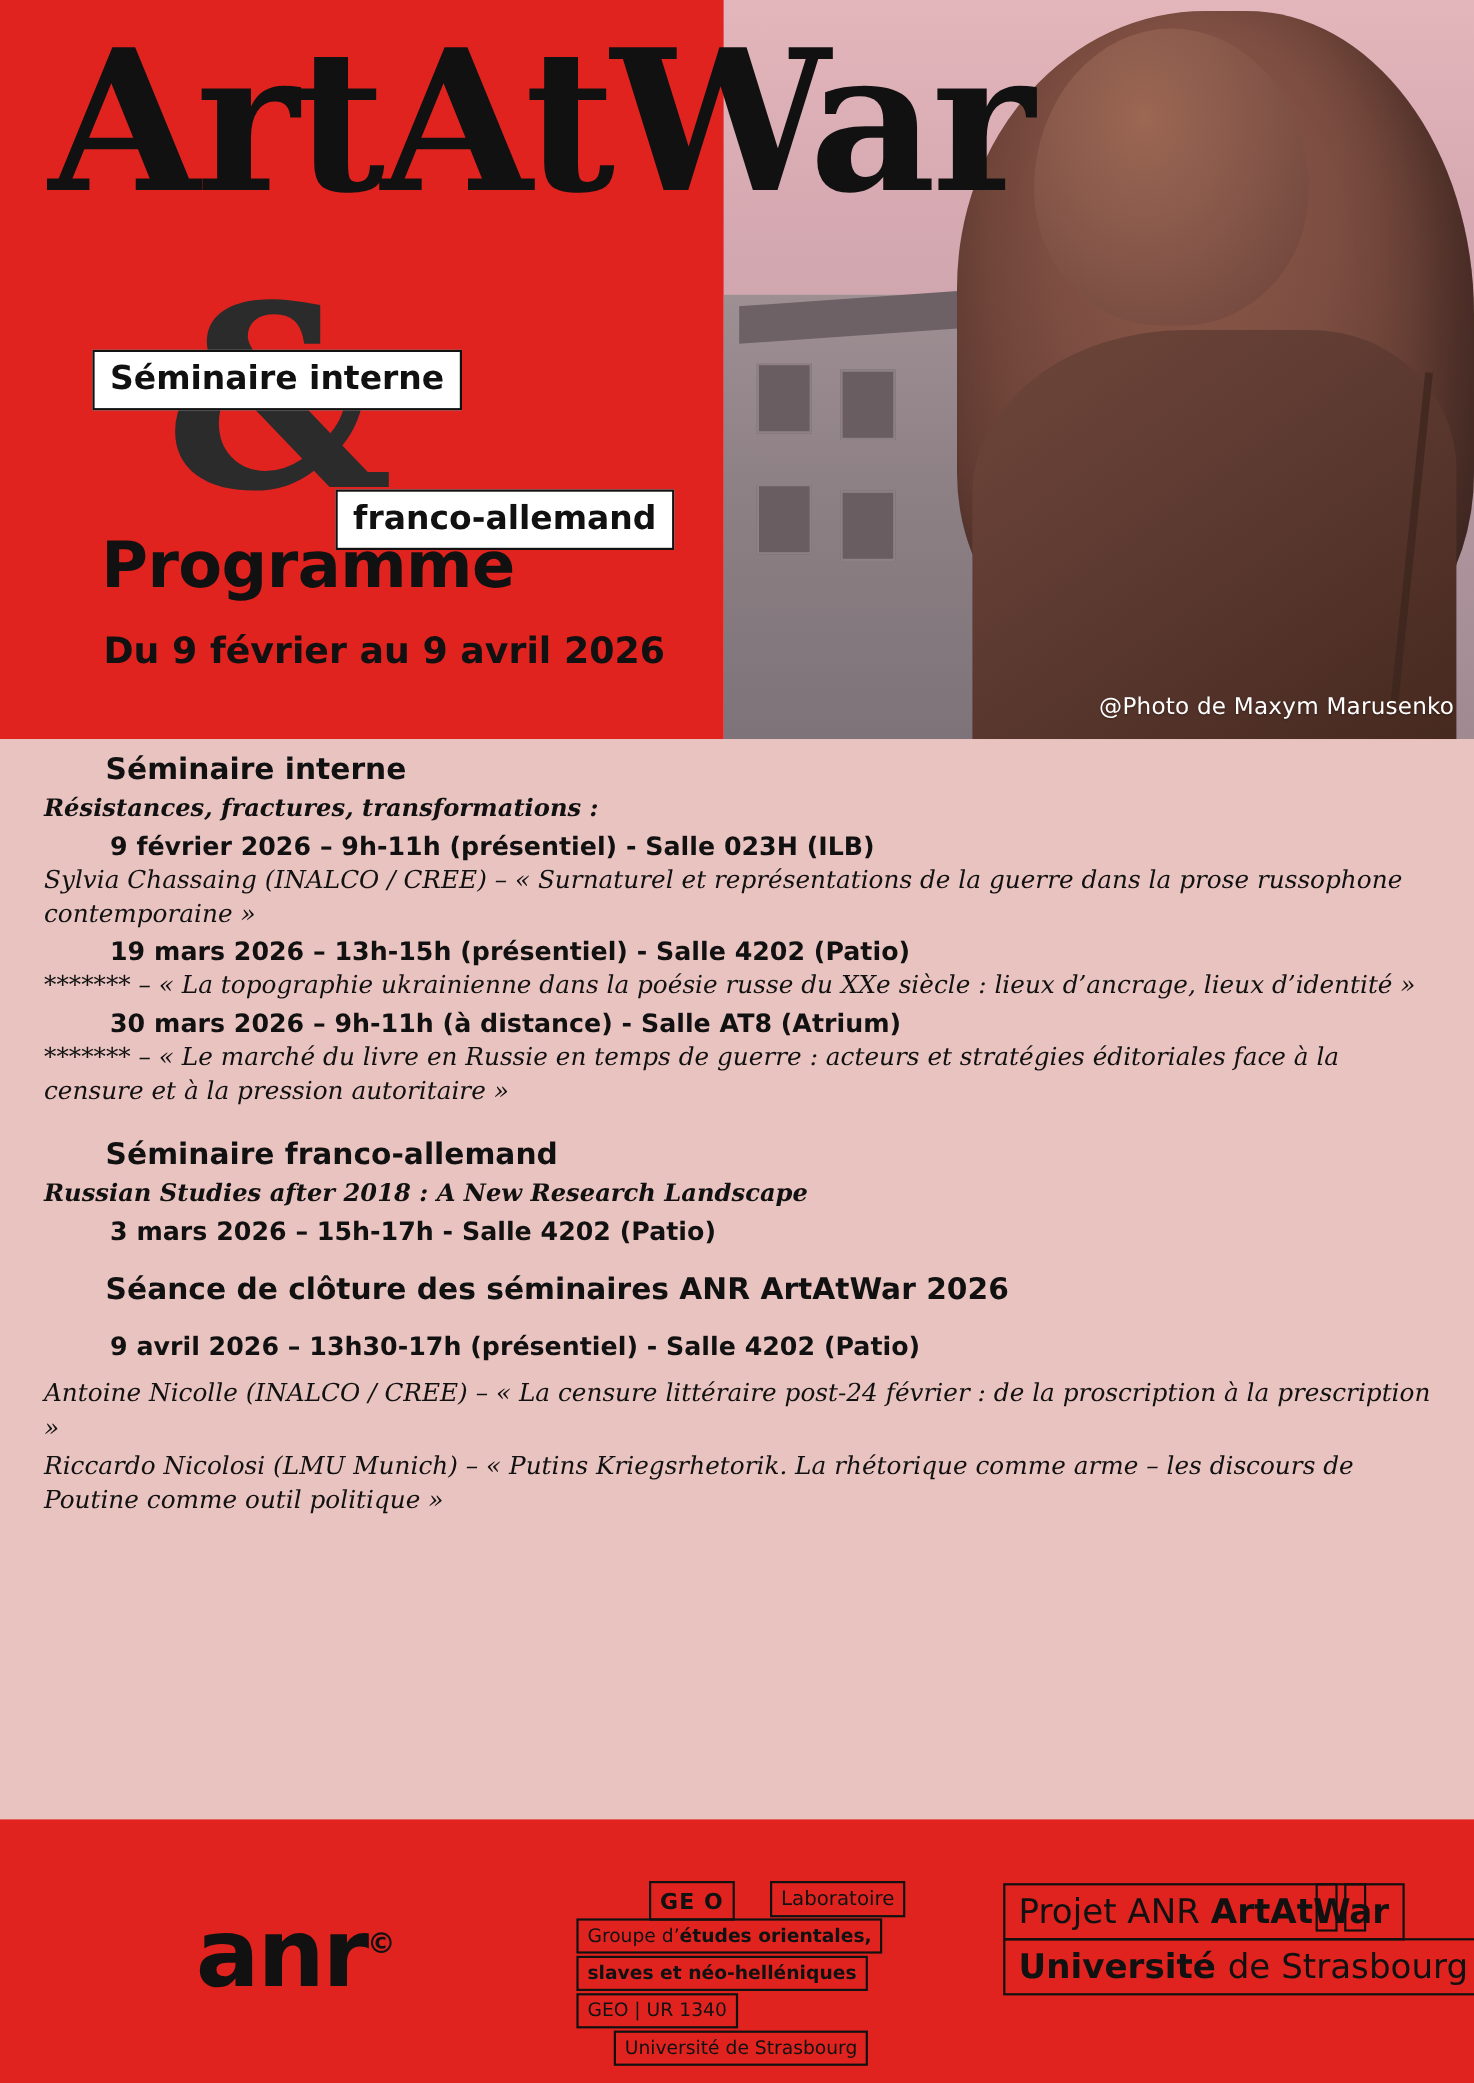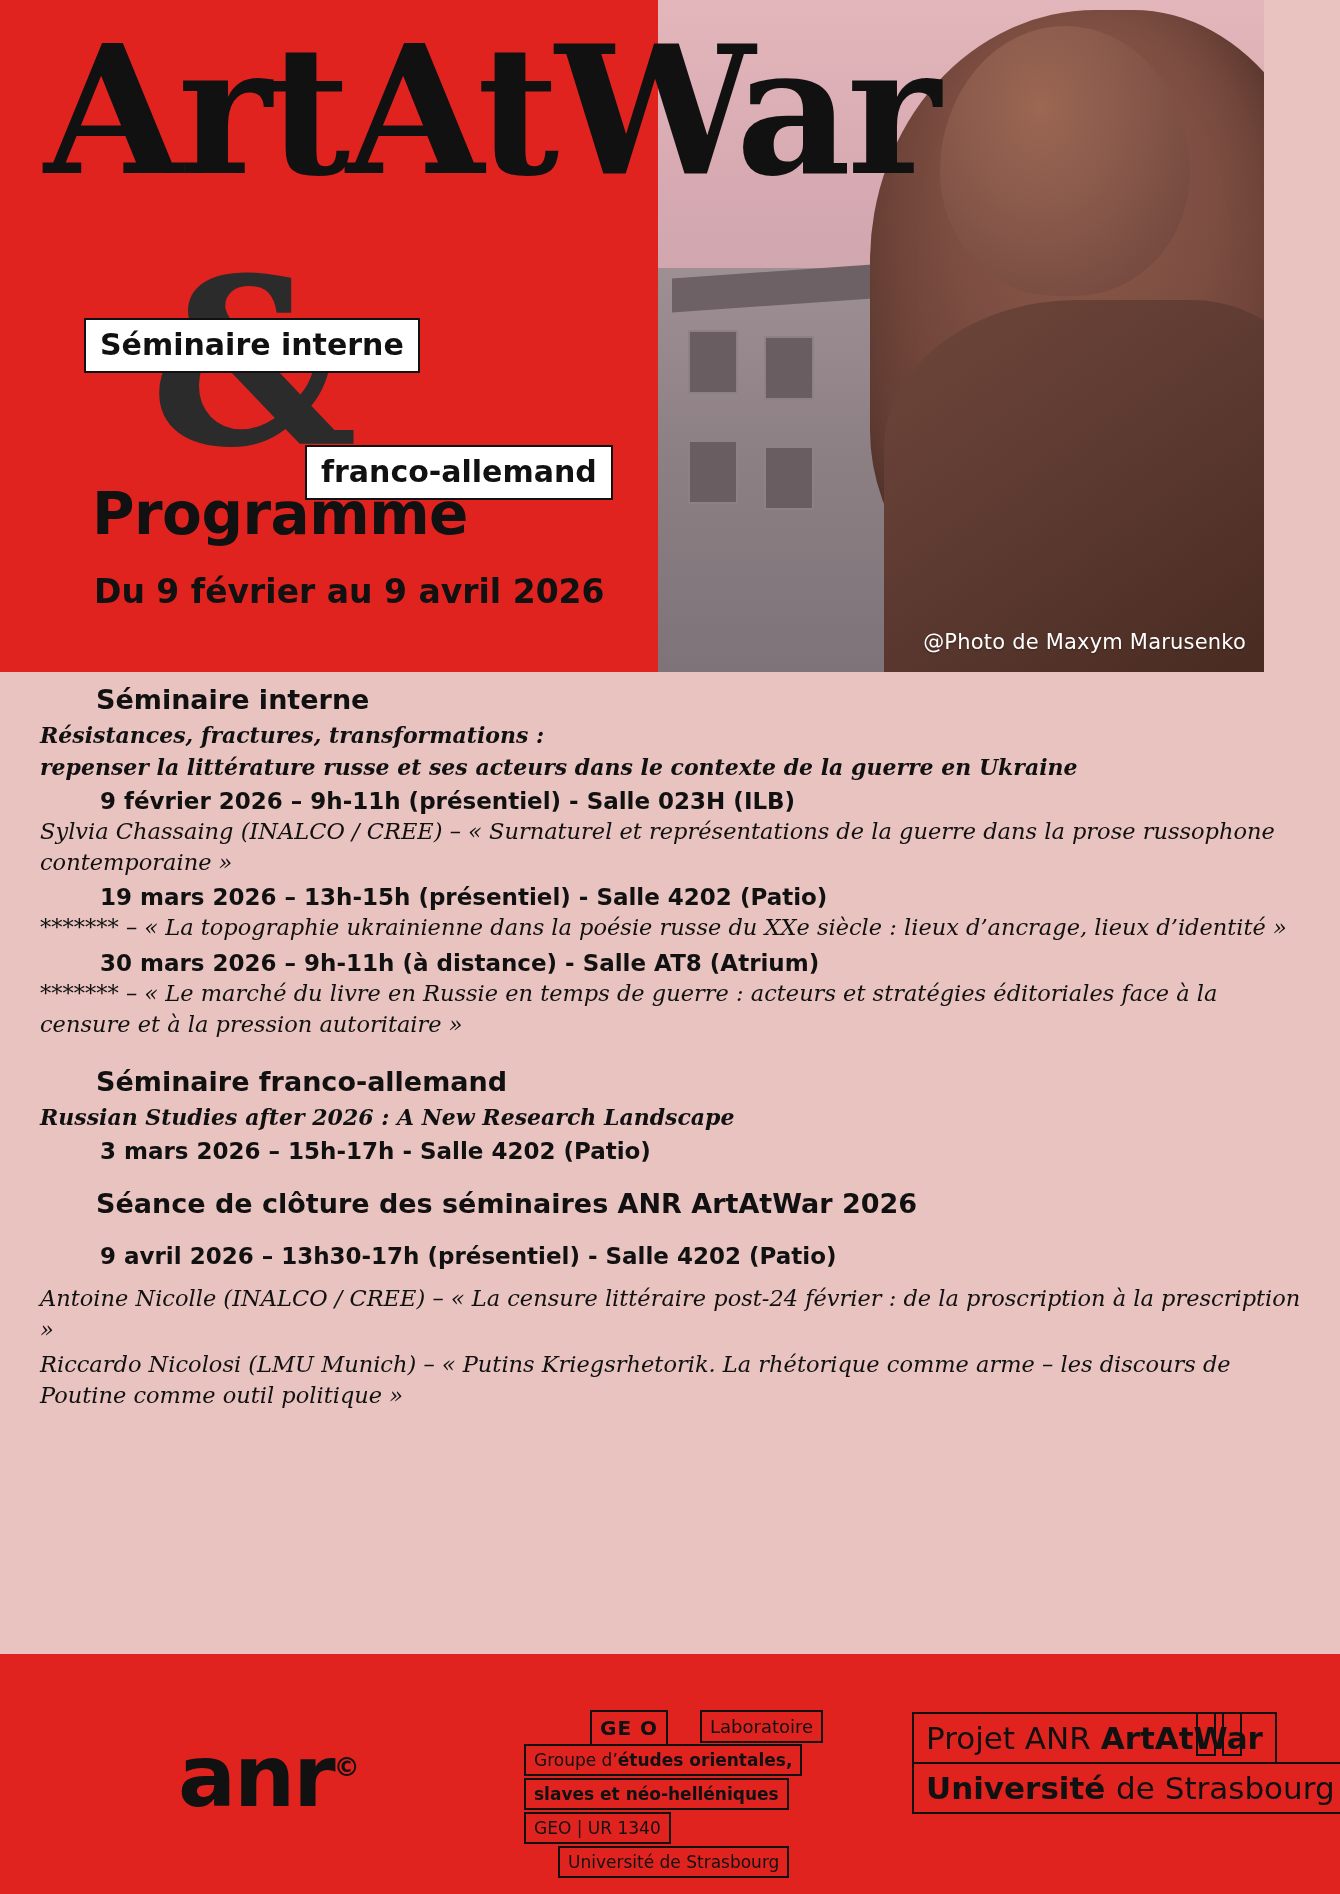--- a/index.html
+++ b/index.html
@@ -33,21 +33,21 @@
   .header-red {
     position: absolute;
     left: 0; top: 0;
     width: 658px;
     height: 672px;
     background: #e1231f;
   }
   .header-photo {
     position: absolute;
     left: 658px; top: 0;
-    width: 606px;
+    width: 682px;
     height: 672px;
     overflow: hidden;
     background: linear-gradient(to bottom, #d9b0b6 0%, #c4a1ab 38%, #b89aa4 55%, #9f8a91 100%);
   }
   
   .photo-sky {
     position: absolute;
     left: 0; top: 0; width: 682px; height: 360px;
     background: linear-gradient(to bottom, #e3b6bb 0%, #d6a9b2 55%, #c9a3ab 100%);
   }
@@ -330,41 +330,40 @@
     <div class="programme">Programme</div>
     <div class="dates">Du 9 février au 9 avril 2026</div>
   </div>
 
   <div class="content">
 
     <div class="block">
       <div class="gap-md"></div>
       <div class="sec-title">Séminaire interne</div>
       <div class="sec-sub">Résistances, fractures, transformations :</div>
-      <div class="sec-sub">repenser la littérature russe et ses acteurs dans le contexte de la guerre en Ukraine</div>
 
       <div>
         <div class="entry-when">9 février 2026 – 9h-11h (présentiel) - Salle 023H (ILB)</div>
         <div class="entry-what">Sylvia Chassaing (INALCO / CREE) – « Surnaturel et représentations de la guerre dans la prose russophone contemporaine »</div>
       </div>
       <div>
         <div class="entry-when">19 mars 2026 – 13h-15h (présentiel) - Salle 4202 (Patio)</div>
         <div class="entry-what">******* – « La topographie ukrainienne dans la poésie russe du XXe siècle : lieux d’ancrage, lieux d’identité »</div>
       </div>
       <div>
         <div class="entry-when">30 mars 2026 – 9h-11h (à distance) - Salle AT8 (Atrium)</div>
         <div class="entry-what">******* – « Le marché du livre en Russie en temps de guerre : acteurs et stratégies éditoriales face à la censure et à la pression autoritaire »</div>
       </div>
     </div>
 
     <div class="gap-lg"></div>
 
     <div class="block">
       <div class="sec-title">Séminaire franco-allemand</div>
-      <div class="sec-sub">Russian Studies after 2026 : A New Research Landscape</div>
+      <div class="sec-sub">Russian Studies after 2018 : A New Research Landscape</div>
       <div>
         <div class="entry-when">3 mars 2026 – 15h-17h - Salle 4202 (Patio)</div>
       </div>
     </div>
 
     <div class="gap-lg"></div>
 
     <div class="block">
       <div class="sec-title">Séance de clôture des séminaires ANR ArtAtWar 2026</div>
       <div class="gap-md"></div>

